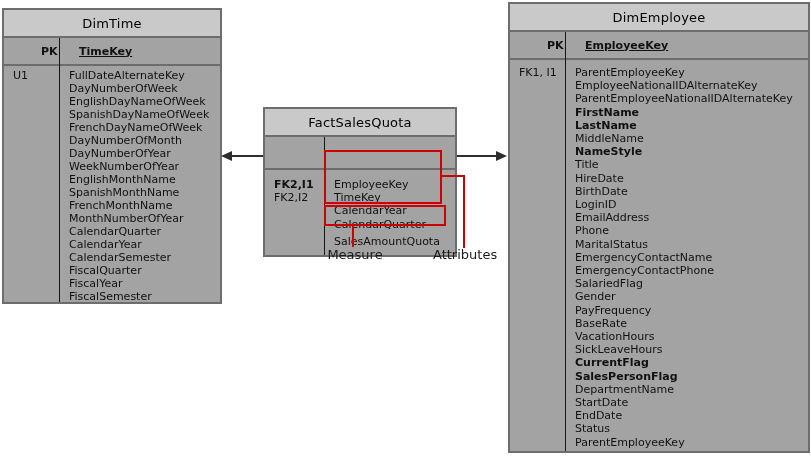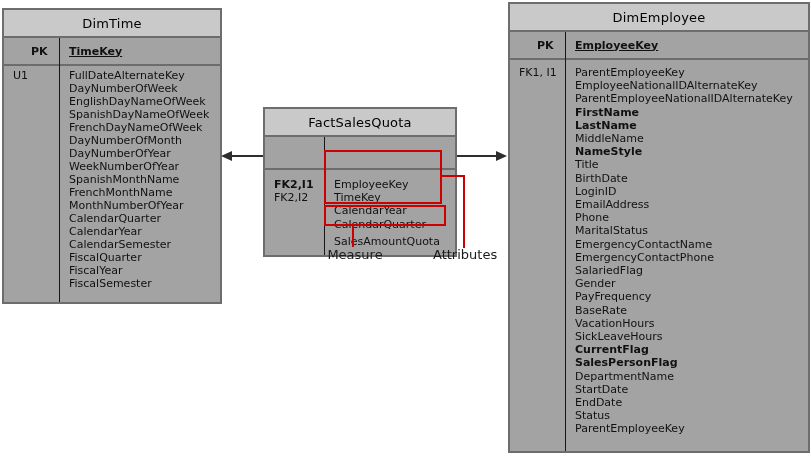--- a/index.html
+++ b/index.html
@@ -15,21 +15,21 @@
   }
   .t-header{
     height:26px;background:#c9c9c9;border-bottom:2px solid #6d6d6d;
     display:flex;align-items:center;justify-content:center;
     font-size:13px;letter-spacing:.2px;color:#000;
   }
   .t-pkrow{
     height:26px;border-bottom:2px solid #6d6d6d;
     display:flex;align-items:center;font-size:11px;font-weight:bold;
   }
-  .pk-label{width:55px;padding-left:27px;box-sizing:border-box;flex:none;}
+  .pk-label{width:55px;padding-left:27px;box-sizing:border-box;flex:none;margin-left:10px;}
   .pk-field{padding-left:10px;text-decoration:underline;}
   .t-body{position:relative;display:flex;font-size:11px;overflow:hidden;}
   .keys-col{position:relative;flex:none;width:55px;}
   .key-note{position:absolute;left:9px;white-space:nowrap;line-height:13.2px;}
   .fields-col{padding-left:10px;}
   .field{line-height:13.2px;white-space:nowrap;}
   .field.bold{font-weight:bold;}
   .vline{position:absolute;top:28px;bottom:0;width:1px;background:#161616;}
 
   
@@ -80,20 +80,21 @@
         </div>
       <div class="fields-col">
           <div class="field">FullDateAlternateKey</div>
           <div class="field">DayNumberOfWeek</div>
           <div class="field">EnglishDayNameOfWeek</div>
           <div class="field">SpanishDayNameOfWeek</div>
           <div class="field">FrenchDayNameOfWeek</div>
           <div class="field">DayNumberOfMonth</div>
           <div class="field">DayNumberOfYear</div>
           <div class="field">WeekNumberOfYear</div>
+          <div class="field">EnglishMonthName</div>
           <div class="field">SpanishMonthName</div>
           <div class="field">FrenchMonthName</div>
           <div class="field">MonthNumberOfYear</div>
           <div class="field">CalendarQuarter</div>
           <div class="field">CalendarYear</div>
           <div class="field">CalendarSemester</div>
           <div class="field">FiscalQuarter</div>
           <div class="field">FiscalYear</div>
           <div class="field">FiscalSemester</div>
         </div>
@@ -136,20 +137,21 @@
         </div>
       <div class="fields-col">
           <div class="field">ParentEmployeeKey</div>
           <div class="field">EmployeeNationalIDAlternateKey</div>
           <div class="field">ParentEmployeeNationalIDAlternateKey</div>
           <div class="field bold">FirstName</div>
           <div class="field bold">LastName</div>
           <div class="field">MiddleName</div>
           <div class="field bold">NameStyle</div>
           <div class="field">Title</div>
+          <div class="field">HireDate</div>
           <div class="field">BirthDate</div>
           <div class="field">LoginID</div>
           <div class="field">EmailAddress</div>
           <div class="field">Phone</div>
           <div class="field">MaritalStatus</div>
           <div class="field">EmergencyContactName</div>
           <div class="field">EmergencyContactPhone</div>
           <div class="field">SalariedFlag</div>
           <div class="field">Gender</div>
           <div class="field">PayFrequency</div>

